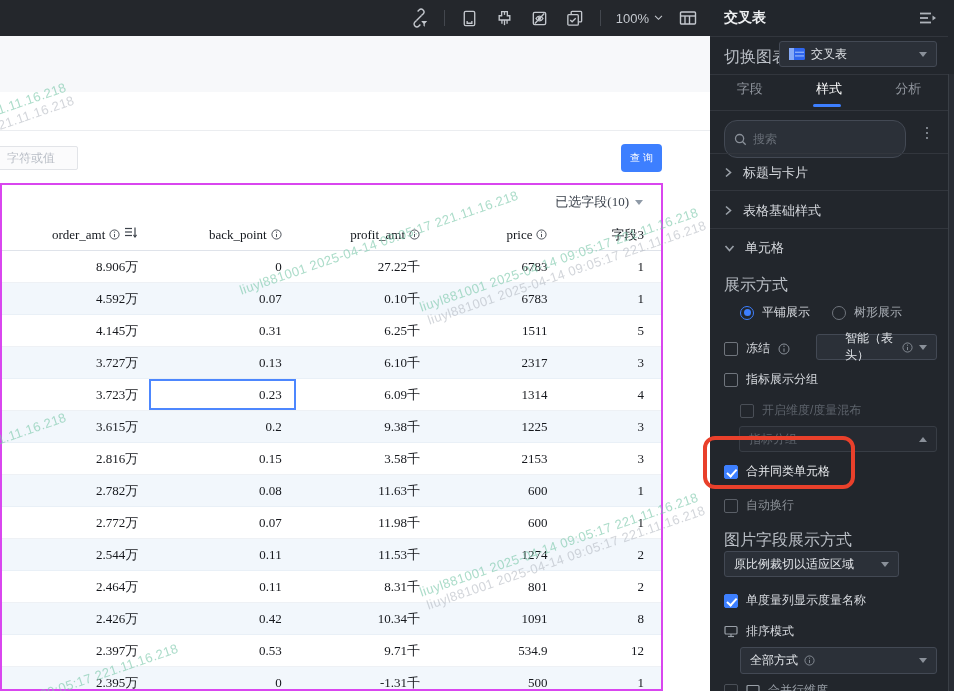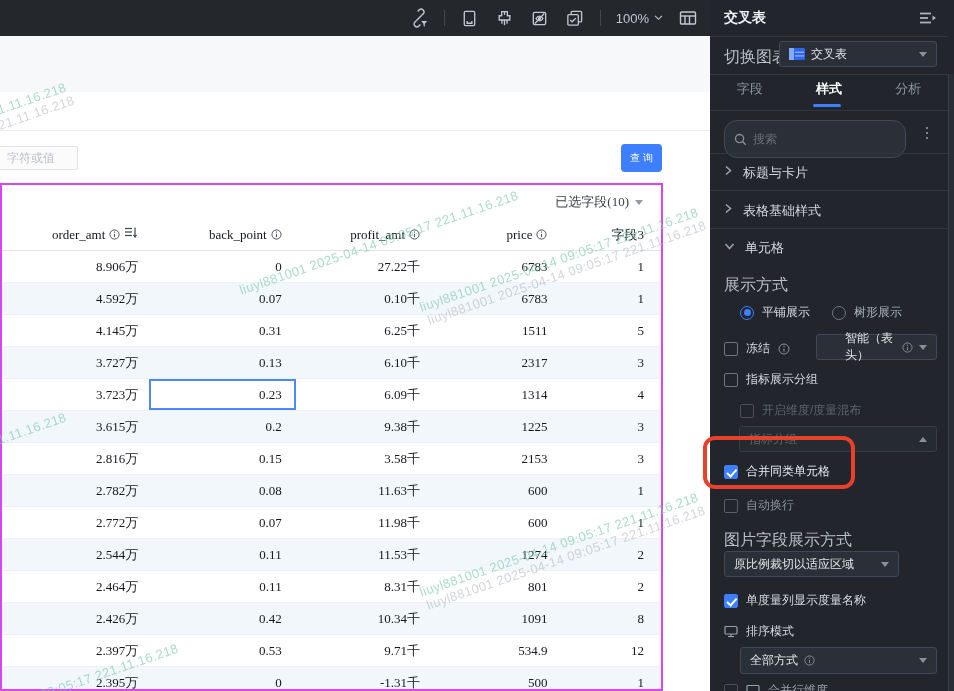--- a/index.html
+++ b/index.html
@@ -65,30 +65,30 @@
   .ddl { position:absolute; height:26px; background:#2b3038; border:1px solid #434954; border-radius:3px;
     display:flex; align-items:center; padding:0 9px; gap:6px; color:#e1e4e8; font-size:12px; cursor:pointer; }
   .ddl .caret-dn, .ddl .caret-up { margin-left:auto; }
   .ddl.dis { background:#262a31; border-color:#383d45; color:#5d636b; cursor:default; }
   .caret-dn { width:0; height:0; border-left:4px solid transparent; border-right:4px solid transparent;
     border-top:5px solid #8a9099; }
   .caret-up { width:0; height:0; border-left:4px solid transparent; border-right:4px solid transparent;
     border-bottom:5px solid #8a9099; }
   .tabs { position:absolute; left:0; top:80px; width:238px; display:flex; }
   .tab { flex:1; text-align:center; font-size:13px; color:#9196 9e; color:#90959d; cursor:pointer; }
-  .tab.active { color:#ffffff; font-weight:700; }
+  .tab.active { color:#ffffff; font-weight:400; }
   .tab-underline { position:absolute; left:103px; top:104px; width:28px; height:3px; background:#3d7fff; border-radius:2px; }
   .search { position:absolute; left:14px; top:120px; width:182px; height:38px; border:1px solid #434954;
     border-radius:13px; background:#2b3038; display:flex; align-items:center; padding:0 9px; gap:6px; }
   .search input { flex:1; background:transparent; border:none; outline:none; color:#aeb3ba; font-size:12px; min-width:0; }
   .search input::placeholder { color:#676d76; }
   .vdots { position:absolute; left:210px; top:121px; width:14px; height:24px; display:flex; flex-direction:column;
     align-items:center; justify-content:center; gap:2.5px; cursor:pointer; }
   .vdots i { width:2.5px; height:2.5px; border-radius:50%; background:#9aa0a8; }
-  .sec-row { position:absolute; left:14px; display:flex; gap:10px; font-size:13px;
+  .sec-row { position:absolute; left:14px; display:flex; align-items:center; gap:10px; font-size:13px;
     color:#d6d9de; cursor:pointer; }
   .chev svg { stroke:#9aa0a8; fill:none; stroke-width:1.6; }
   .cb { width:14px; height:14px; border:1px solid #70757d; border-radius:2px; display:inline-block; position:relative;
     cursor:pointer; flex:none; }
   .cb.on { background:#3d7fff; border-color:#3d7fff; }
   .cb.on::after { content:""; position:absolute; left:4px; top:1px; width:4px; height:7.5px;
     border:solid #fff; border-width:0 2px 2px 0; transform:rotate(42deg); }
   .cb.dis { border-color:#4a4f57; cursor:default; }
   .radio { width:14px; height:14px; border:1px solid #70757d; border-radius:50%; display:inline-block; position:relative;
     cursor:pointer; flex:none; }

